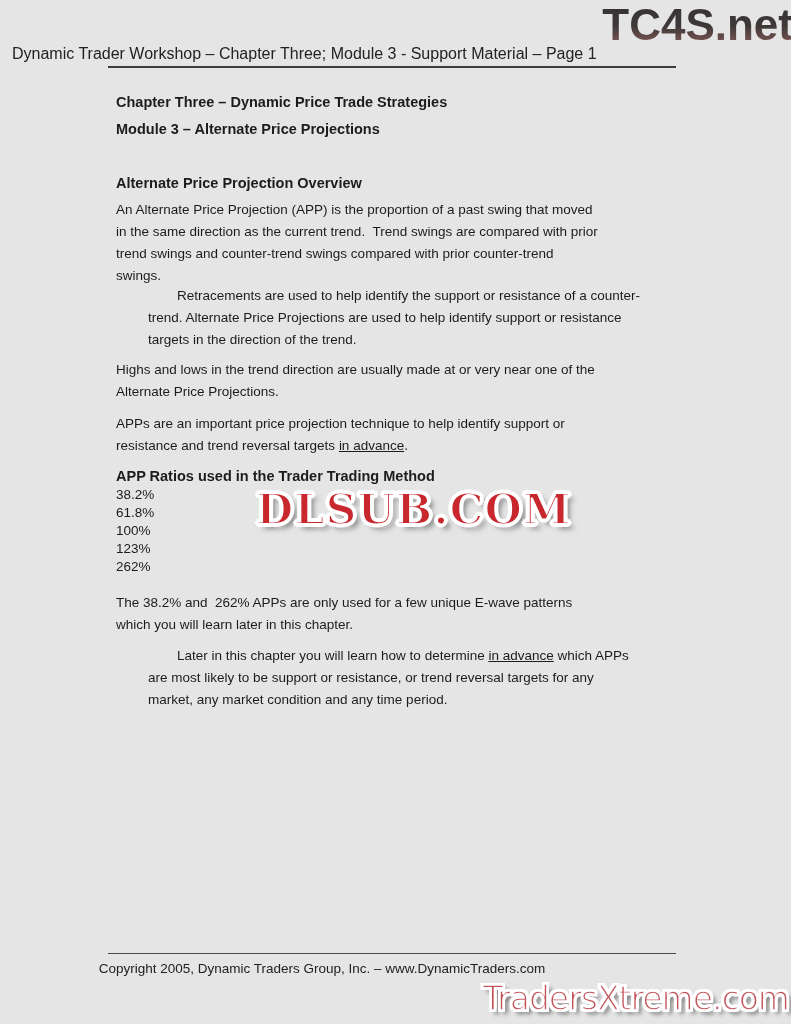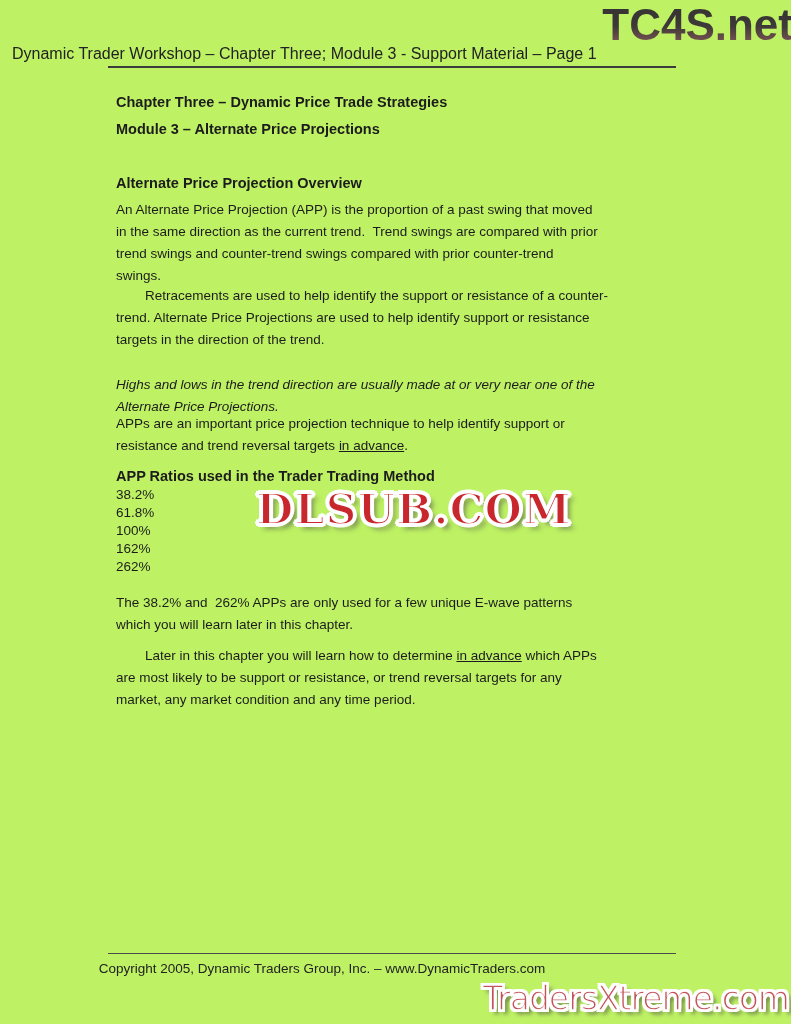--- a/index.html
+++ b/index.html
@@ -1,20 +1,20 @@
 <!DOCTYPE html>
 <html><head>
 <meta charset="utf-8">
 <style>
   html, body { margin: 0; padding: 0; background: #ffffff; }
   .page {
     position: relative;
     width: 791px;
     height: 1024px;
-    background: #bef264;
+    background: #e5e5e5;
     overflow: hidden;
     font-family: "Liberation Sans", sans-serif;
     color: #1c1c1c;
   }
 
   
   .tc4s-logo {
     position: absolute;
     top: 1px;
     right: -2px;
@@ -55,29 +55,29 @@
     white-space: pre;
   }
   .para {
     position: absolute;
     left: 116px;
     width: 604px;
     font-size: 13.5px;
     line-height: 22px;
     white-space: pre-wrap;
   }
-  .indent { text-indent: 29px; }
+  .indent { text-indent: 29px; margin-left: 32px; }
   .u { text-decoration: underline; }
 
   .h-chapter  { top: 94px; }
   .h-module   { top: 121px; }
   .h-overview { top: 175px; }
   .p-definition   { top: 199px; }
   .p-retracements { top: 285px; }
-  .p-highslows    { top: 374px; font-style: italic; }
+  .p-highslows    { top: 359px; }
   .p-important    { top: 413px; }
   .h-ratios   { top: 468px; }
   .ratio-list {
     position: absolute;
     left: 116px;
     top: 486px;
     font-size: 13.5px;
     line-height: 18px;
   }
   .p-ewave { top: 592px; }
@@ -168,21 +168,21 @@
 
   <div class="para p-important"><span>APPs are an important price projection technique to help identify support or
 resistance and trend reversal targets </span><span class="u">in advance</span><span>.</span></div>
 
   <div class="h h-ratios">APP Ratios used in the Trader Trading Method</div>
 
   <div class="ratio-list">
     <div>38.2%</div>
     <div>61.8%</div>
     <div>100%</div>
-    <div>162%</div>
+    <div>123%</div>
     <div>262%</div>
   </div>
 
   <div class="dlsub-watermark">DLSUB.COM</div>
 
   <div class="para p-ewave">The 38.2% and  262% APPs are only used for a few unique E-wave patterns
 which you will learn later in this chapter.</div>
 
   <div class="para p-later indent"><span>Later in this chapter you will learn how to determine </span><span class="u">in advance</span><span> which APPs
 are most likely to be support or resistance, or trend reversal targets for any

